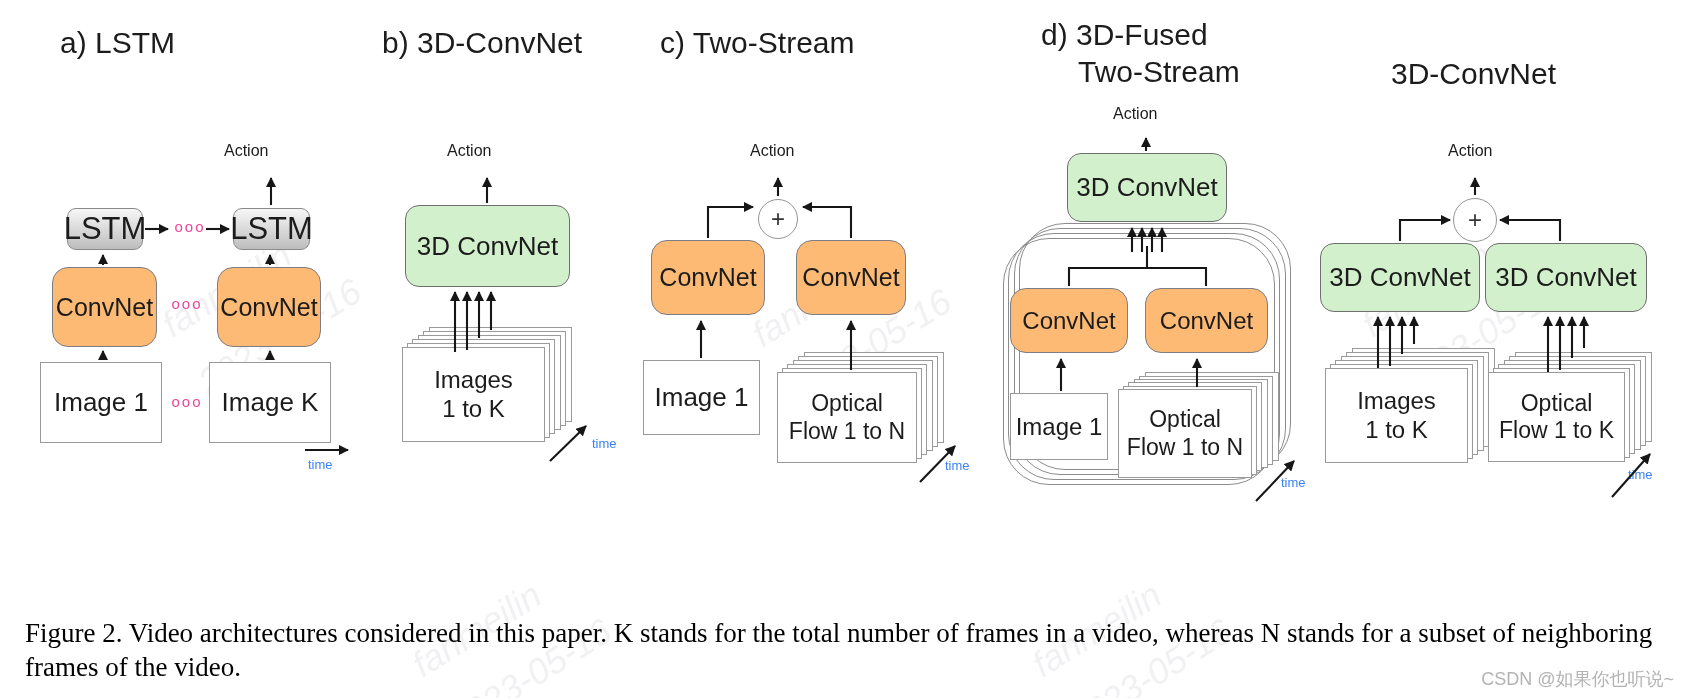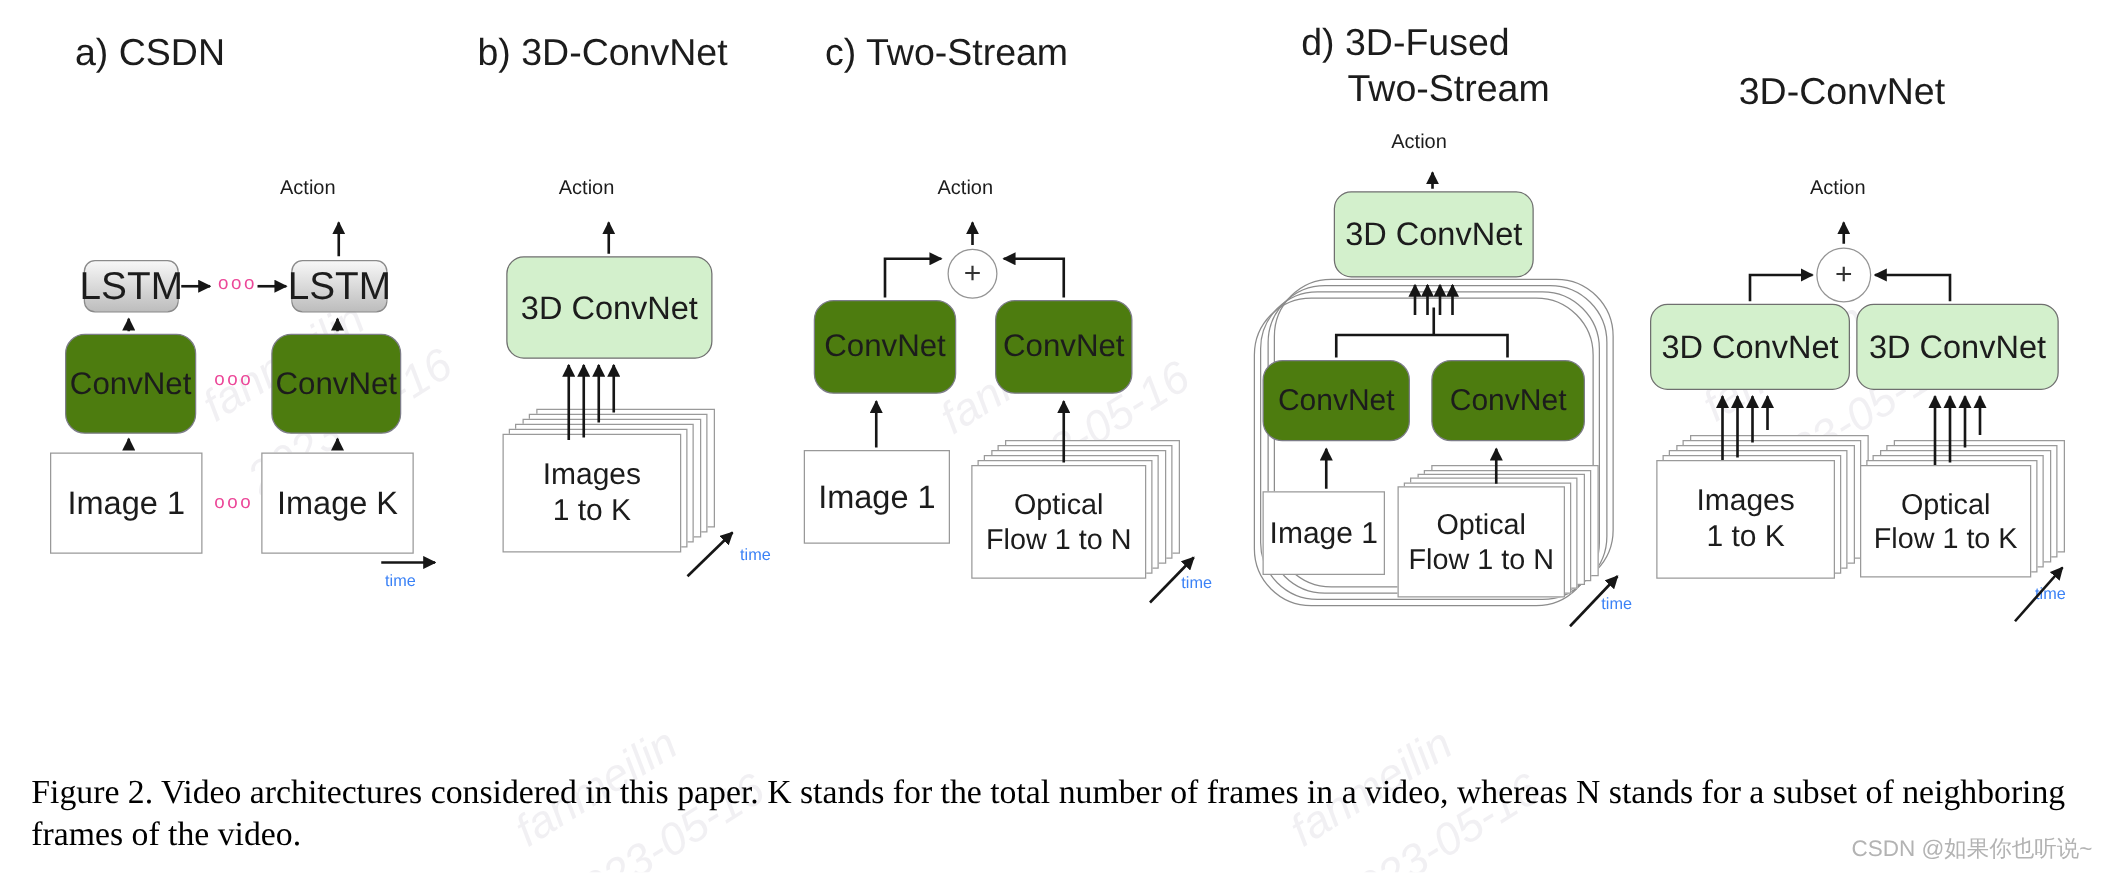--- a/index.html
+++ b/index.html
@@ -4,21 +4,21 @@
 <style>
   html,body{margin:0;padding:0;background:#fff;}
   .stage{position:relative;width:1684px;height:698px;background:#ffffff;overflow:hidden;
          font-family:"Liberation Sans", sans-serif;color:#1c1c1c;}
   .title{position:absolute;font-size:30px;color:#1c1c1c;white-space:nowrap;}
   .action{position:absolute;font-size:16px;color:#1c1c1c;white-space:nowrap;}
   .time{position:absolute;font-size:13px;color:#3b82f6;white-space:nowrap;}
   .ooo{position:absolute;font-size:15px;letter-spacing:2px;color:#ec4899;text-align:center;}
   .bx{position:absolute;display:flex;align-items:center;justify-content:center;box-sizing:border-box;
       text-align:center;white-space:nowrap;}
-  .purple{background:#4d7c0f;border:1.7px solid #7d7d88;border-radius:16px;font-size:25px;}
+  .purple{background:#fdba74;border:1.7px solid #7d7d88;border-radius:16px;font-size:25px;}
   .green{background:#d3f0cc;border:1.7px solid #6f6f6f;border-radius:14px;font-size:26px;}
   .lstm{background:linear-gradient(#f7f7f7,#bdbdbd);border:1.6px solid #8a8a8a;border-radius:9px;font-size:31px;}
   .white{background:#ffffff;border:1.6px solid #999;font-size:26px;}
   .circle{position:absolute;border-radius:50%;background:#fff;border:1.6px solid #949494;
           display:flex;align-items:center;justify-content:center;font-size:24px;color:#333;box-sizing:border-box;}
   .stack{position:absolute;}
   .layer{position:absolute;width:100%;height:100%;background:#fff;border:1.5px solid #9a9a9a;box-sizing:border-box;}
   .front{display:flex;flex-direction:column;align-items:center;justify-content:center;
          font-size:24px;line-height:1.18;color:#1c1c1c;}
   .dlayer{position:absolute;width:100%;height:100%;background:transparent;border:1.6px solid #8c8c8c;
@@ -48,21 +48,21 @@
   </div>
   <div class="wm" style="left:420px;top:580px;">
     <div>fanmeilin</div>
     <div>2023-05-16</div>
   </div>
   <div class="wm" style="left:1040px;top:580px;">
     <div>fanmeilin</div>
     <div>2023-05-16</div>
   </div>
 
-  <div class="title" style="left:60px;top:26px;">a) CSDN</div>
+  <div class="title" style="left:60px;top:26px;">a) LSTM</div>
   <div class="action" style="left:224px;top:142px;">Action</div>
 
   <div class="bx lstm" style="left:67px;top:208px;width:76px;height:42px;">
     <span>LSTM</span>
   </div>
   <div class="bx lstm" style="left:233px;top:208px;width:77px;height:42px;">
     <span>LSTM</span>
   </div>
   <div class="ooo" style="left:172px;top:218px;width:36px;">ooo</div>
 

